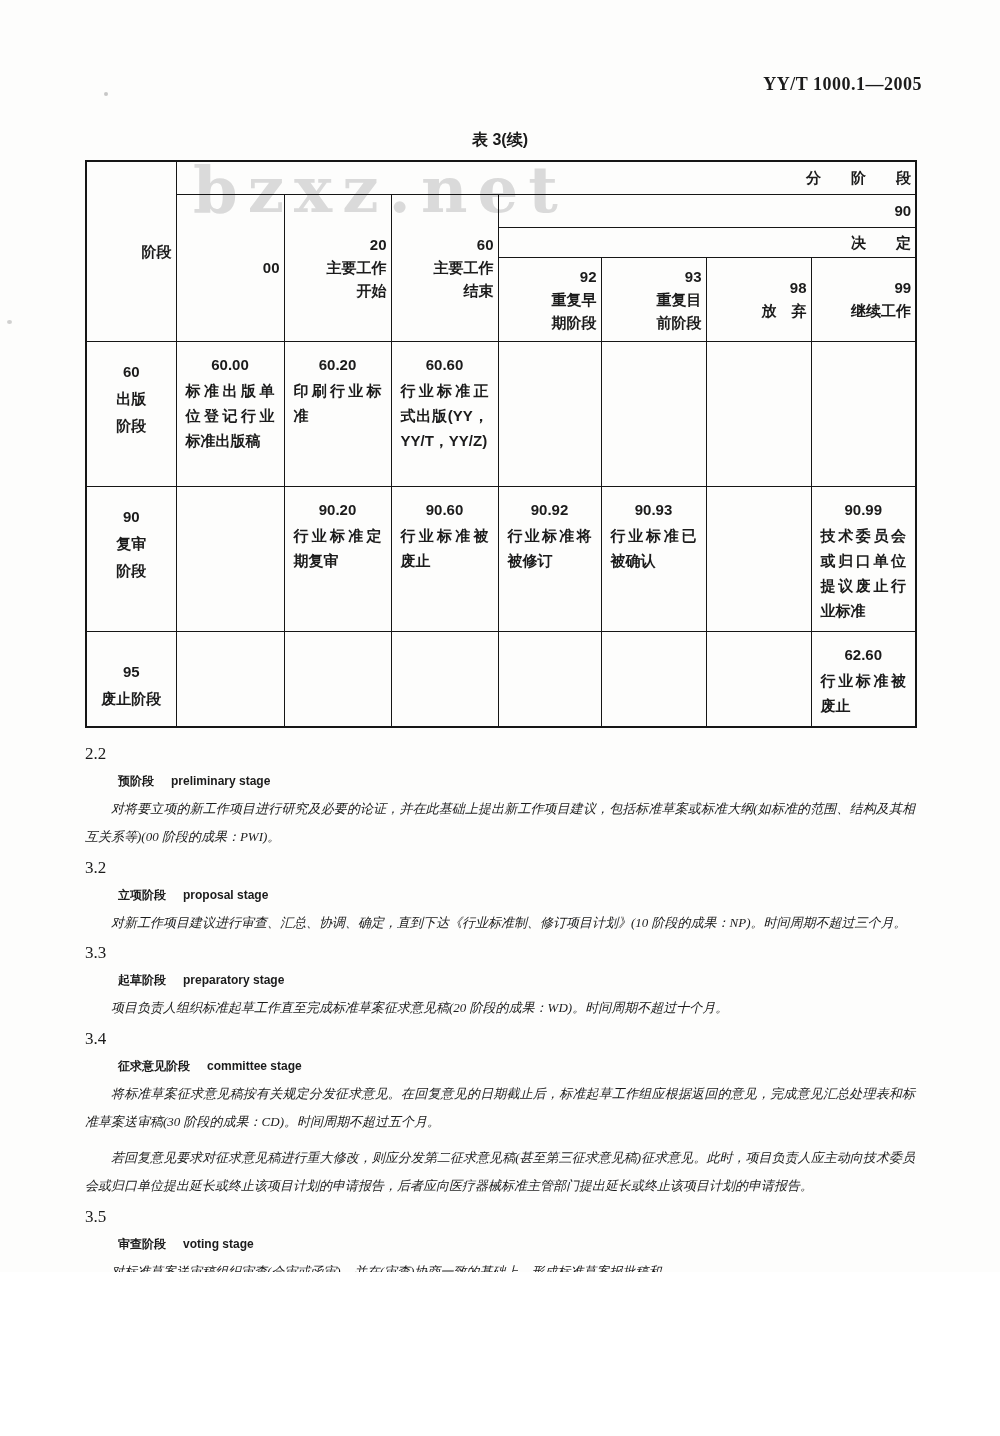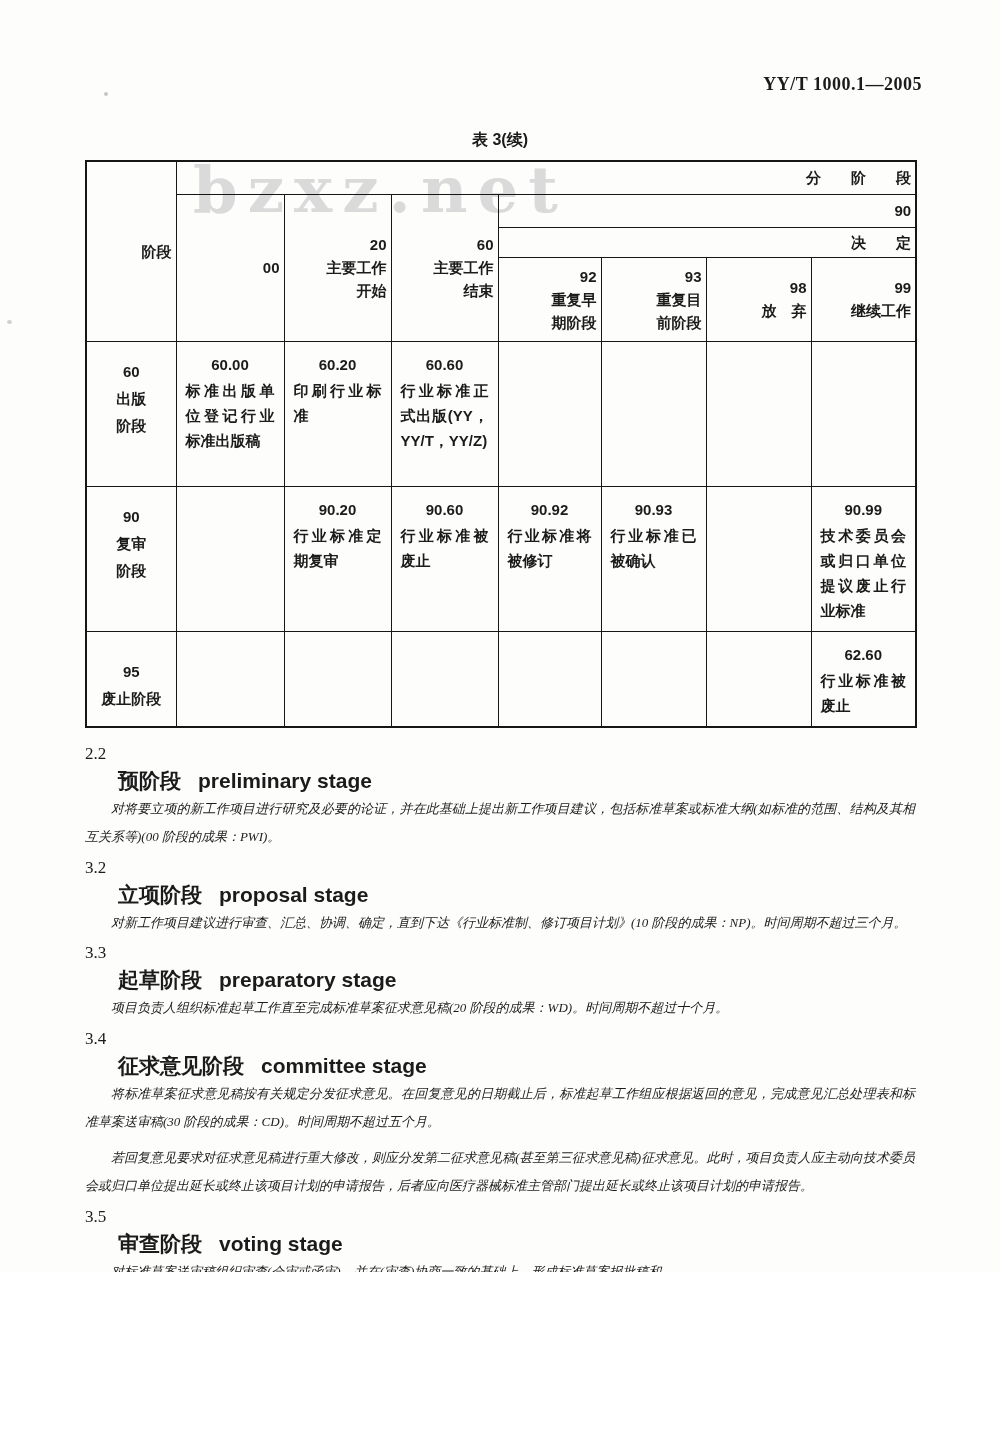--- a/index.html
+++ b/index.html
@@ -72,21 +72,21 @@
   .cdesc { text-align:justify; line-height:25px; }
 
   
   .sections { margin-top:13px; width:830px; }
   .section { margin-top:3px; }
   .sec-num {
     font-size:17px; line-height:26px;
     font-family:"Liberation Serif","DejaVu Serif",serif;
   }
   .sec-head {
-    margin-left:33px; font-weight:bold; font-size:21px; line-height:28px;
+    margin-left:33px; font-weight:bold; font-size:12px; line-height:28px;
     font-family:"Liberation Sans","DejaVu Sans",sans-serif;
   }
   .sec-head .en { margin-left:17px; }
   .sec-para {
     font-size:13px; line-height:28.5px; text-align:justify; text-indent:2em;font-style:italic;
   }
   .sec-para + .sec-para { margin-top:7px; }
 
   .page-number {
     position:absolute; top:1340px; right:108px; font-size:17px;

